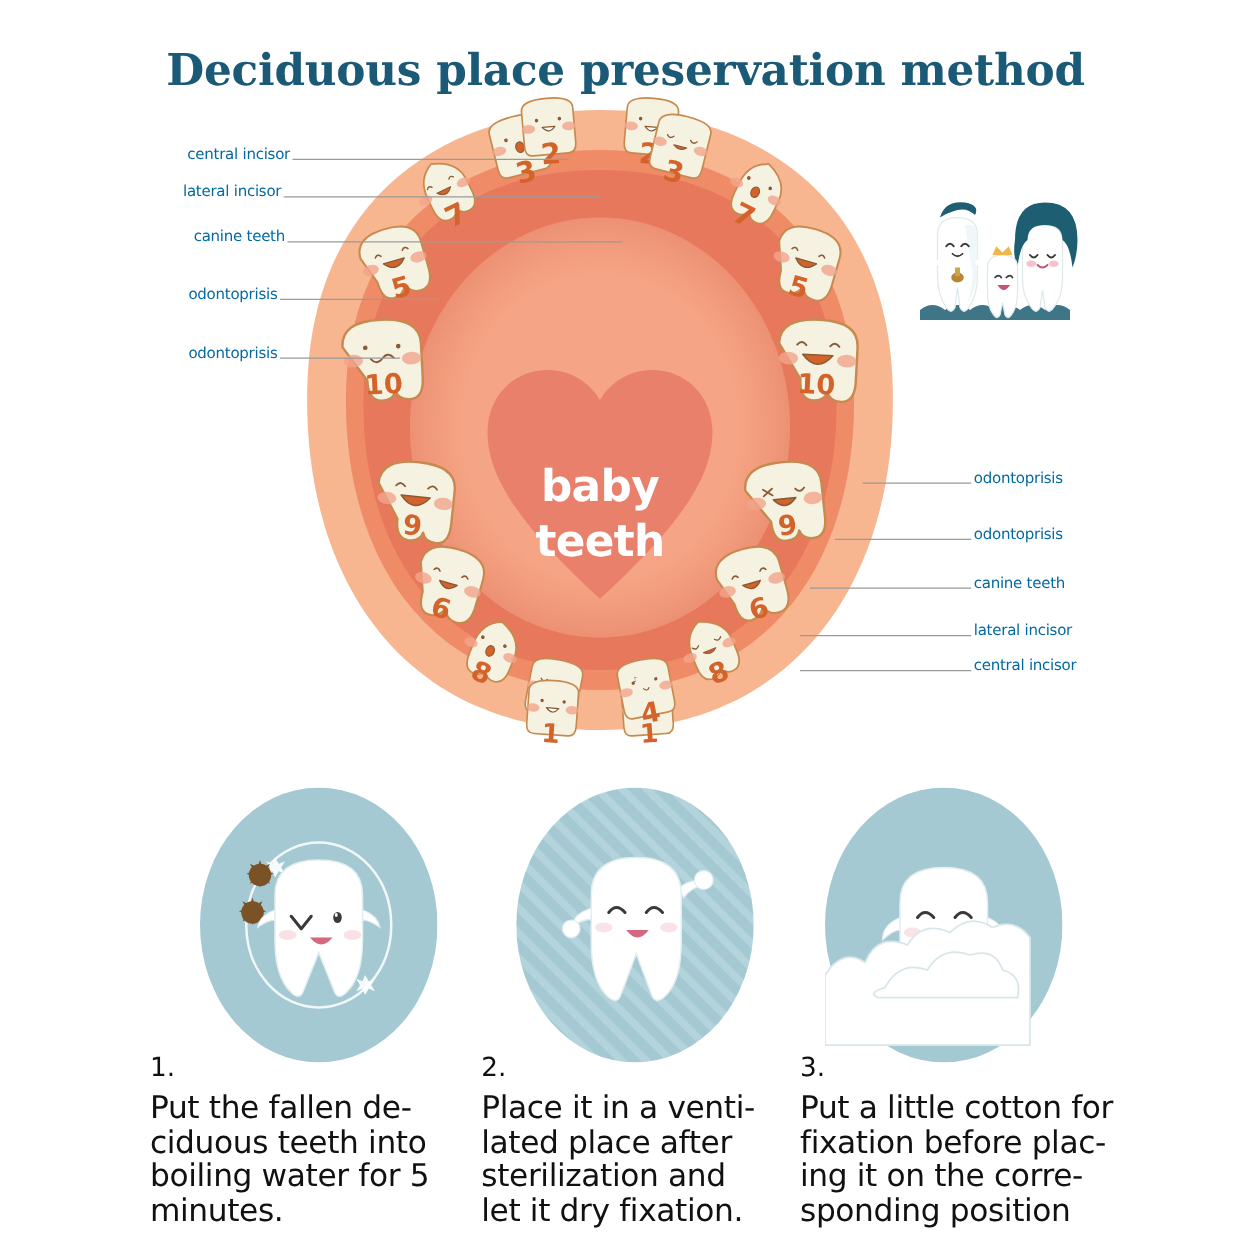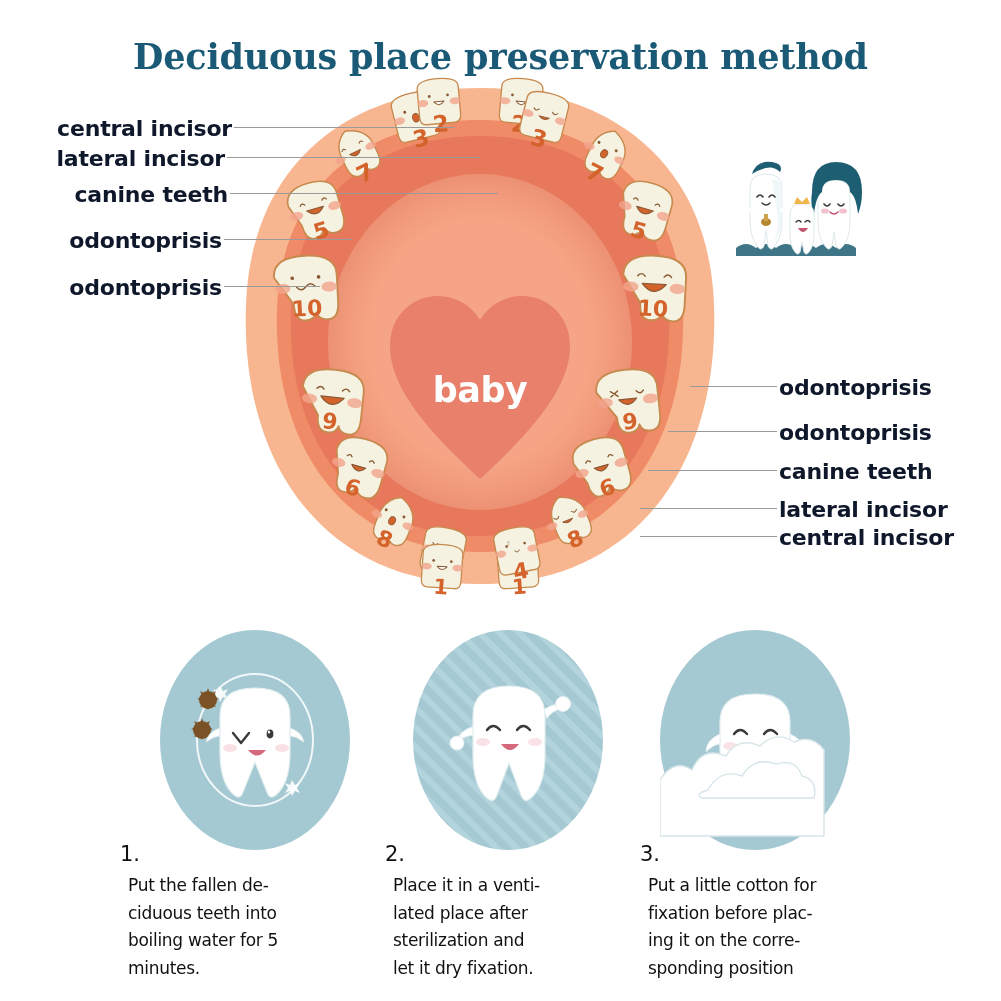--- a/index.html
+++ b/index.html
@@ -20,25 +20,24 @@
     font-weight:700;
     font-size:35px;
     letter-spacing:-0.2px;
     color:#1b5a77;
   }
 
   
   .label{
     position:absolute;
     font-family:"DejaVu Sans", sans-serif;
-    font-size:22px;
-    color:#0f172a;
+    font-size:12px;
+    color:#0369a1;
     white-space:nowrap;
     letter-spacing:-0.2px;
-    font-weight:bold;
   }
   .label.right{text-align:left;}
   .leader{
     position:absolute;
     height:1px;
     background:#9a9a9a;
   }
 
   
   #mouth{position:absolute;left:240px;top:84px;width:480px;height:510px;}
@@ -63,26 +62,25 @@
   .circ{position:absolute;top:0;width:190px;height:220px;}
   .stepnum{
     position:absolute;
     font-family:"DejaVu Sans", sans-serif;
     font-size:21px;
     color:#111;
   }
   .steptext{
     position:absolute;
     font-family:"DejaVu Sans", sans-serif;
-    font-size:17px;
+    font-size:25px;
     line-height:27.5px;
     color:#111;
     letter-spacing:-0.3px;
     white-space:pre-line;
-    margin-left:8px;
   }
 </style>
 </head>
 <body>
 
 <div id="page">
 
   <div class="title">Deciduous place preservation method</div>
 
   <div id="mouth">
@@ -110,20 +108,21 @@
                C249 221 264 212 282 212
                C308 212 330 232 330 262
                C330 300 300 340 240 395 Z" fill="#e8806c"></path>
     </svg>
 
     
     <div style="position:absolute;left:0;top:284px;width:480px;text-align:center;
                 font-family:'DejaVu Sans',sans-serif;font-weight:700;font-size:35px;
                 line-height:44px;color:#ffffff;letter-spacing:-0.5px;">
       <div>baby</div>
+      <div>teeth</div>
     </div>
 
     <div id="teeth-layer">
         <div class="tooth" style="left: 27px; top: 168px; width: 78px; height: 74px; transform: rotate(-3deg);"><svg width="78" height="74" viewBox="0 0 84 80">
             <path d="M8 26 q0 -22 34 -22 q34 0 34 22 l0 30 q0 18 -12 18 q-10 0 -12 -8 q-2 8 -12 8 q-12 0 -12 -18 Z" fill="#f6f2e2" stroke="#c78a4e" stroke-width="2.1" stroke-linejoin="round"></path>
             <circle cx="27.72" cy="27.6" r="2" fill="#8a5a33"></circle>
             <circle cx="56.28" cy="27.6" r="2" fill="#8a5a33"></circle>
             <path d="M32 37.6 q5 6 10 0 q5 -6 10 0" stroke="#8a5a33" stroke-width="1.6" fill="none" stroke-linecap="round"></path>
             <ellipse cx="16.8" cy="38.6" rx="8.4" ry="5.46" fill="#f3a48c" opacity="0.8"></ellipse>
             <ellipse cx="67.2" cy="38.6" rx="8.4" ry="5.46" fill="#f3a48c" opacity="0.8"></ellipse>

